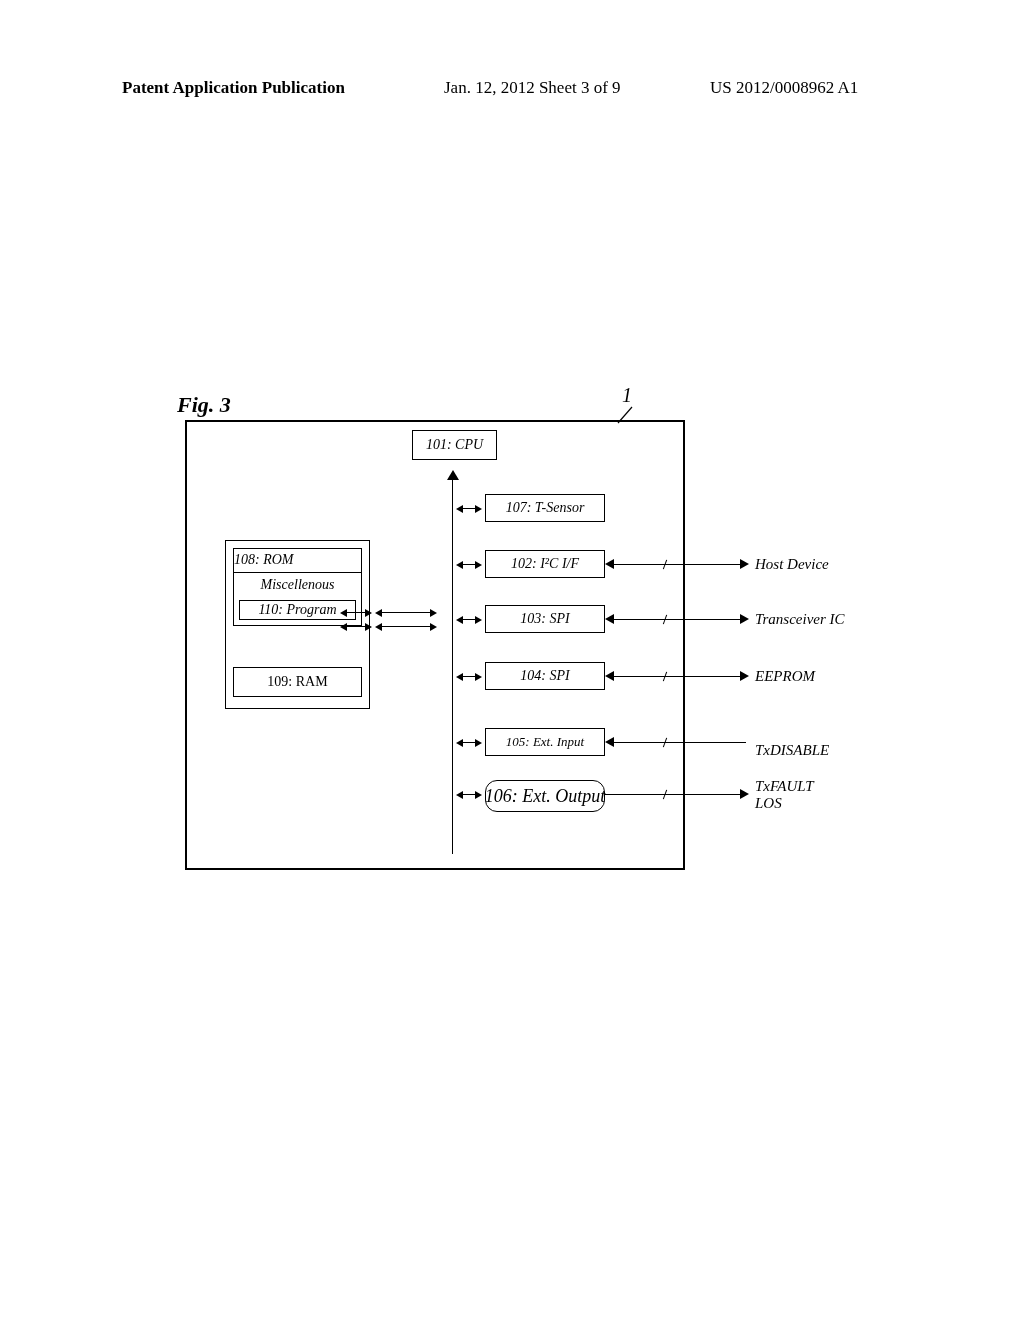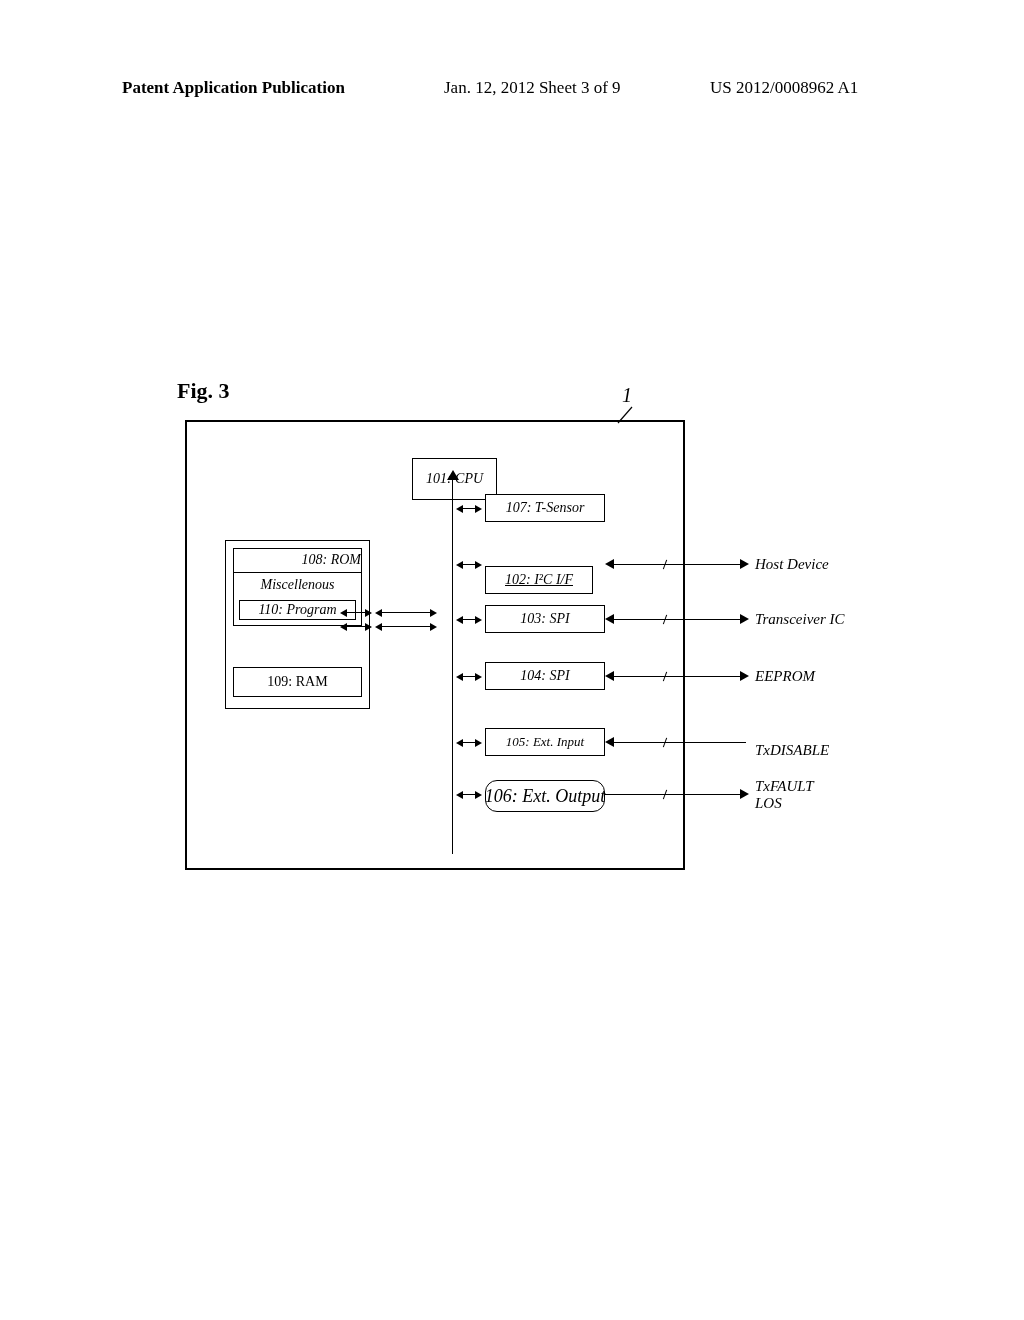--- a/index.html
+++ b/index.html
@@ -26,23 +26,24 @@
     position: absolute;
     left: 420px;
     margin-left: 24px;
   }
   .header-right {
     position: absolute;
     left: 710px;
   }
   .fig-label {
     position: absolute;
-    top: 378px;
+    top: 392px;
     left: 177px;
     font-weight: bold;
+    font-style: italic;
     font-size: 22px;
   }
   .ref-1 {
     position: absolute;
     top: 384px;
     left: 622px;
     font-style: italic;
     font-size: 20px;
   }
   .ref-tick {
@@ -66,21 +67,21 @@
     border: 1.2px solid #000;
     font-style: italic;
     font-size: 14px;
     display: flex;
     align-items: center;
     justify-content: center;
     background: #fff;
     white-space: nowrap;
   }
   .cpu {
-    top: 36px; left: 225px; width: 85px; height: 42px;
+    top: 8px; left: 225px; width: 85px; height: 30px;
   }
   .bus {
     position: absolute;
     top: 52px;
     left: 265px;
     width: 1.2px;
     height: 380px;
     background: #000;
   }
   .bus-arrowhead {
@@ -117,21 +118,21 @@
   .bidir .line {
     position: absolute;
     top: 6px;
     left: 4px;
     right: 4px;
     height: 1px;
     background: #000;
   }
   
   .tsensor { top: 72px;  left: 298px; width: 120px; height: 28px; }
-  .i2c     { top: 144px; left: 298px; width: 108px; height: 28px; text-decoration: underline; }
+  .i2c     { top: 128px; left: 298px; width: 120px; height: 28px; }
   .spi1    { top: 183px; left: 298px; width: 120px; height: 28px; }
   .spi2    { top: 240px; left: 298px; width: 120px; height: 28px; }
   .extin   { top: 306px; left: 298px; width: 120px; height: 28px; font-size: 13px; }
   .extout  { top: 358px; left: 298px; width: 120px; height: 32px; font-size: 18px; border-radius: 12px; }
 
   
   .mem-outer {
     position: absolute;
     top: 118px;
     left: 38px;
@@ -141,21 +142,21 @@
   }
   .rom-box {
     position: absolute;
     top: 7px; left: 7px; right: 7px;
     height: 78px;
     border: 1.2px solid #000;
   }
   .rom-label {
     position: absolute;
     top: 3px; left: 0; right: 0;
-    text-align: right;
+    text-align: left;
     font-style: italic;
     font-size: 14px;
   }
   .rom-divider {
     position: absolute;
     top: 23px; left: 0; right: 0;
     height: 1px;
     background: #000;
   }
   .misc-label {

